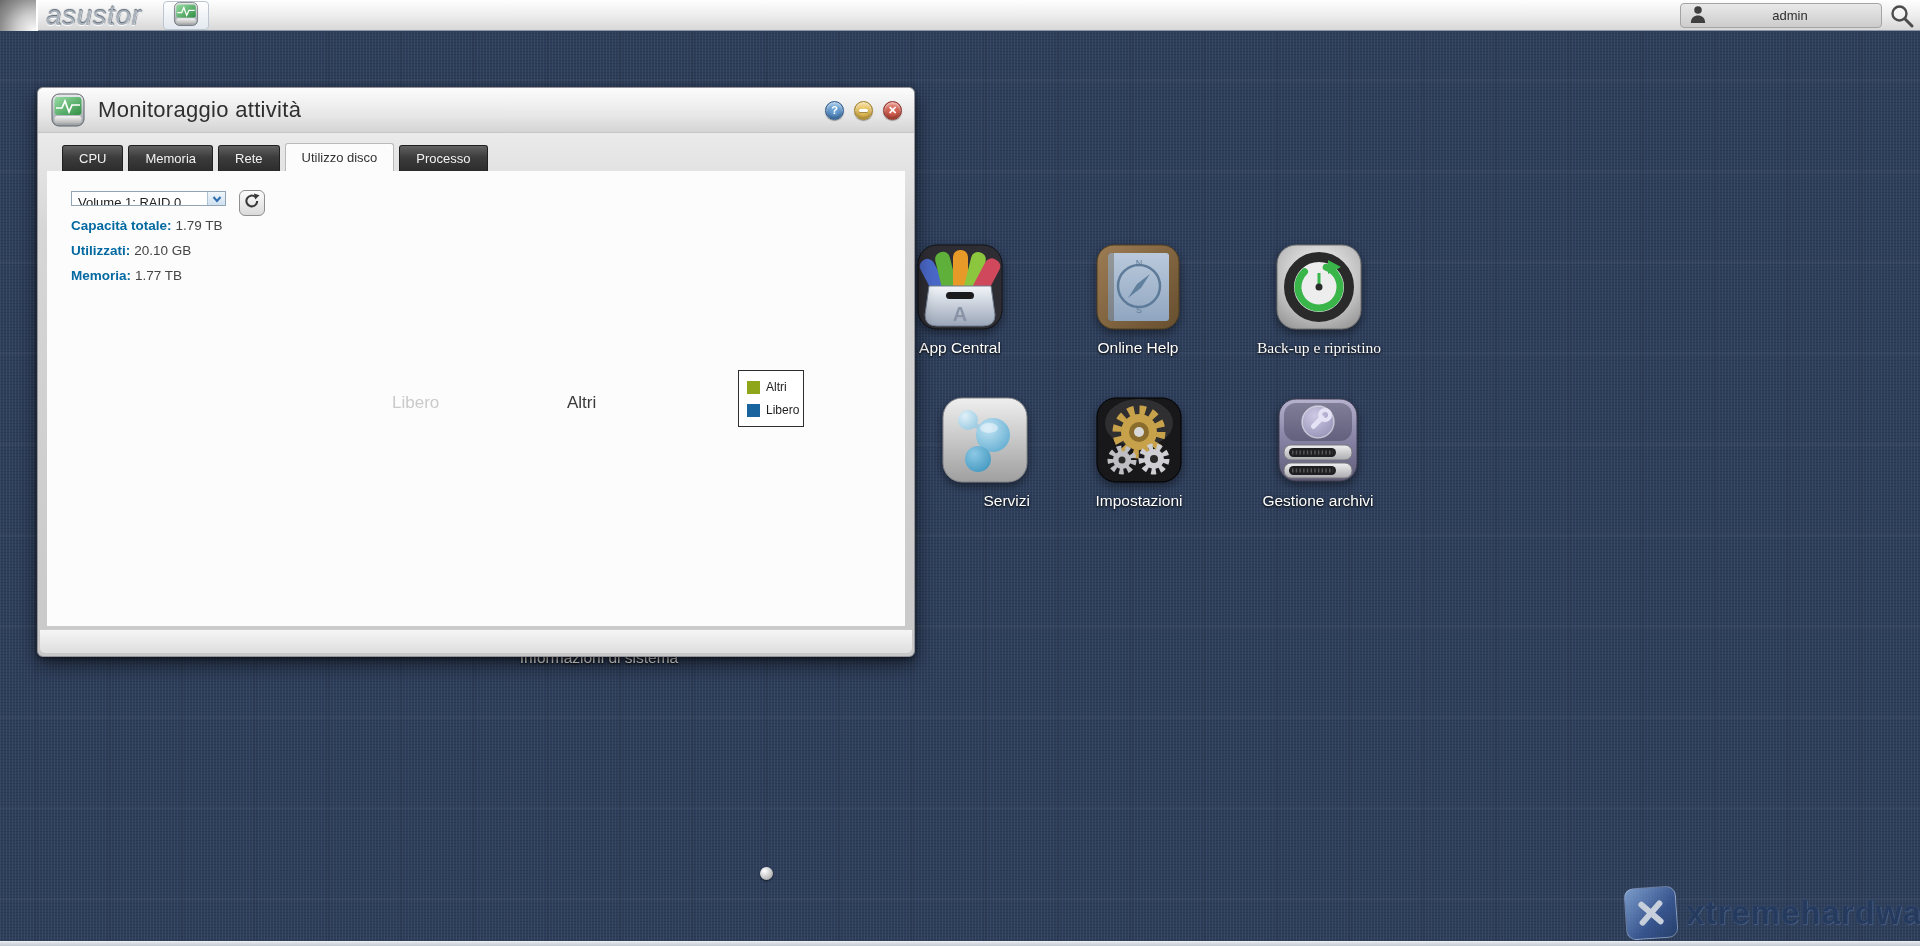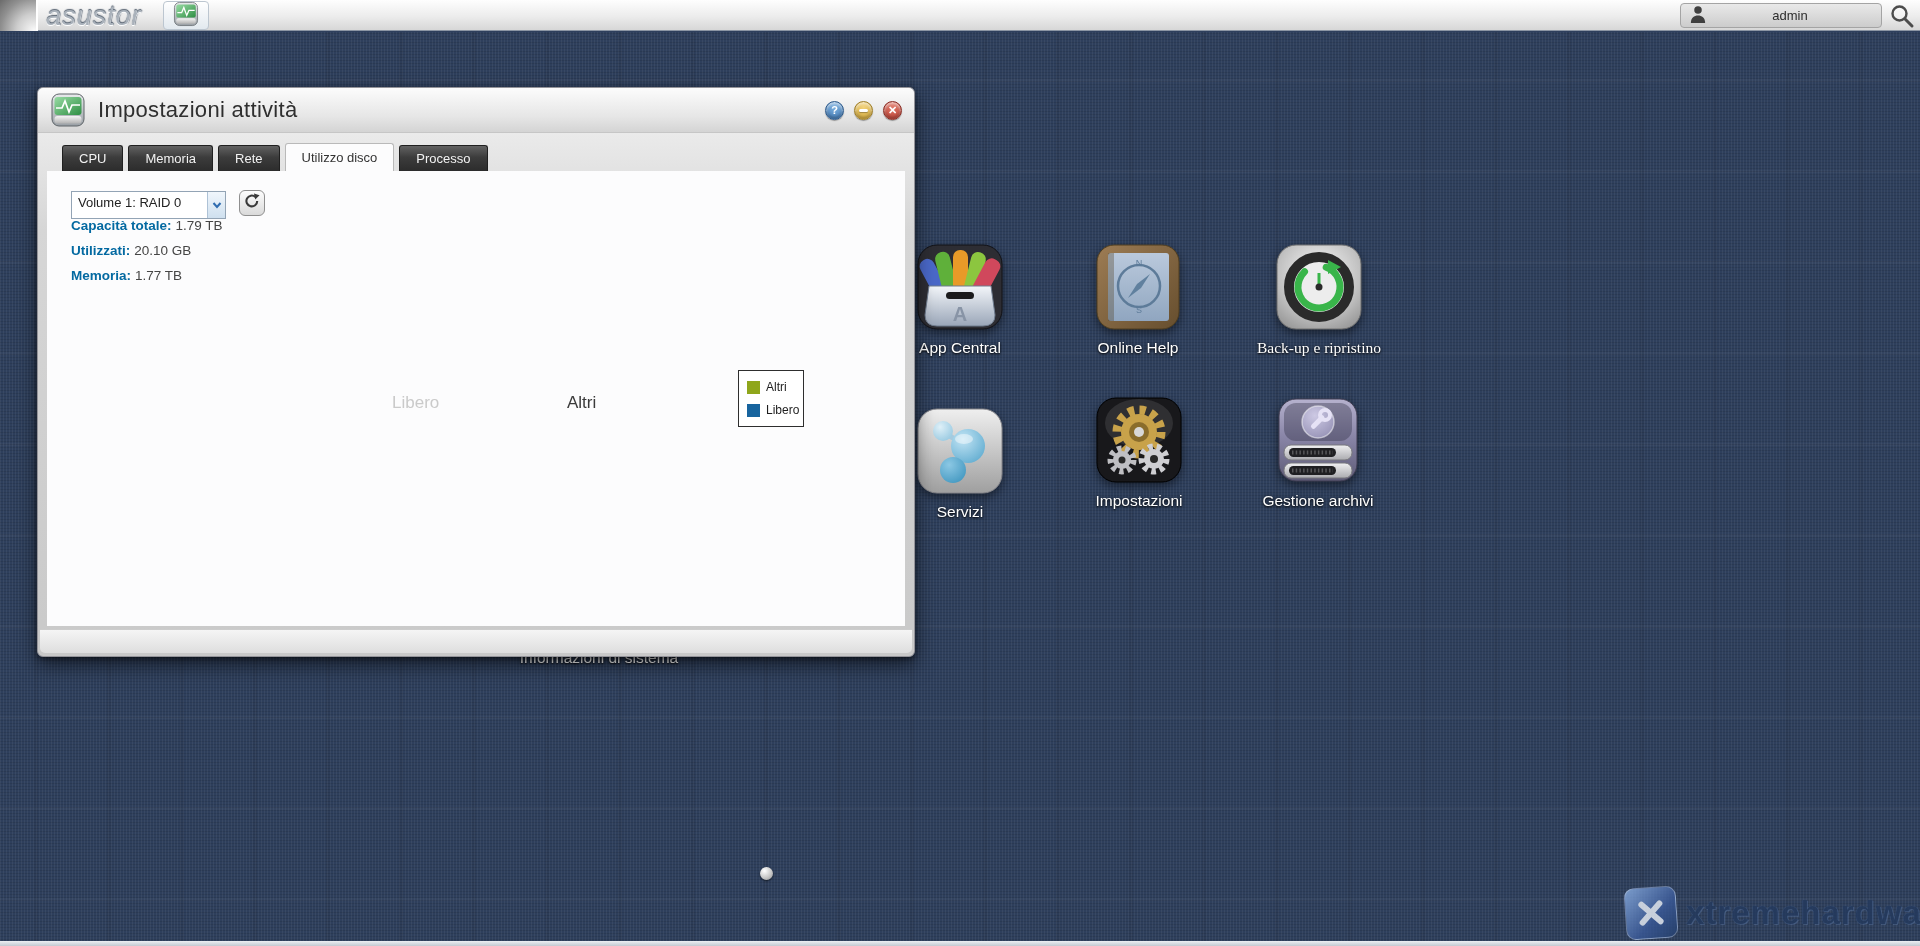--- a/index.html
+++ b/index.html
@@ -134,21 +134,21 @@
 
   .content { position:absolute; left:9px; right:9px; top:83px; bottom:30px; background:#fcfcfd; }
   .footer {
     position:absolute; left:2px; right:2px; bottom:3px; height:24px;
     background:linear-gradient(#f5f5f5,#dedede); border-top:1px solid #cccccc;
     border-radius:0 0 5px 5px;
   }
 
   
   .volume-select {
-    position:absolute; left:24px; top:20px; width:155px; height:28px;
+    position:absolute; left:24px; top:20px; width:155px; height:15px;
     border:1px solid #93a4b5; background:#fff; display:flex; cursor:pointer;
   }
   .vs-text { flex:1; padding-left:6px; font-size:13px; color:#222; line-height:22px;
              white-space:nowrap; overflow:hidden; }
   .vs-arrow {
     width:18px; border-left:1px solid #aec2d6;
     background:linear-gradient(#f0f6fc,#cfe0ef);
     display:flex; align-items:center; justify-content:center;
   }
   .refresh-btn {
@@ -307,21 +307,21 @@
         <circle cx="45" cy="45" r="30" fill="#ededed" stroke="#2a2a2a" stroke-width="10"></circle>
         <circle cx="45" cy="45" r="21" fill="none" stroke="#39b54a" stroke-width="7" stroke-dasharray="108 24" stroke-linecap="round" transform="rotate(-70 45 45)"></circle>
         <polygon points="54,18 67,25 54,32" fill="#39b54a"></polygon>
         <line x1="45" y1="45" x2="45" y2="31" stroke="#39b54a" stroke-width="3"></line>
         <circle cx="45" cy="45" r="3.5" fill="#2a2a2a"></circle>
       </svg>
     </span>
     <div class="dlabel">Back-up e ripristino</div>
   </div>
 
-  <div class="dicon" style="left:890px; top:374px;">
+  <div class="dicon" style="left:890px; top:363px;text-align:right;">
     <span>
       <svg viewBox="0 0 90 90">
         <defs>
           <linearGradient id="svb" x1="0" y1="0" x2="0" y2="1">
               <stop offset="0" stop-color="#efefef"></stop>
               <stop offset="1" stop-color="#9f9f9f"></stop>
             </linearGradient>
           <radialGradient id="sv1" cx="0.35" cy="0.3" r="0.9">
               <stop offset="0" stop-color="#dff0f8"></stop>
               <stop offset="1" stop-color="#8ec4de"></stop>
@@ -430,21 +430,21 @@
                 <stop offset="0" stop-color="#f4f4f4"></stop>
                 <stop offset="1" stop-color="#b2b2b2"></stop>
               </linearGradient>
           </defs>
           <rect x="2" y="2" width="32" height="32" rx="7" fill="url(#am2b)" stroke="#5f6569"></rect>
           <rect x="4.5" y="5" width="27" height="18" rx="3" fill="url(#am2g)"></rect>
           <polyline points="6,16 12,16 15,9 19,20 22,13 30,13" fill="none" stroke="#ffffff" stroke-width="1.7"></polyline>
           <rect x="4.5" y="24" width="27" height="7.5" rx="3" fill="url(#am2s)"></rect>
         </svg>
       </span>
-      <span class="win-title">Impostazioni attività</span>
+      <span class="win-title">Monitoraggio attività</span>
       <span class="win-controls">
         <span class="ctrl ctrl-help">?</span>
         <span class="ctrl ctrl-min">
             <span class="min-bar"></span>
           </span>
         <span class="ctrl ctrl-close">✕</span>
       </span>
     </div>
 
     <div class="tabstrip">

